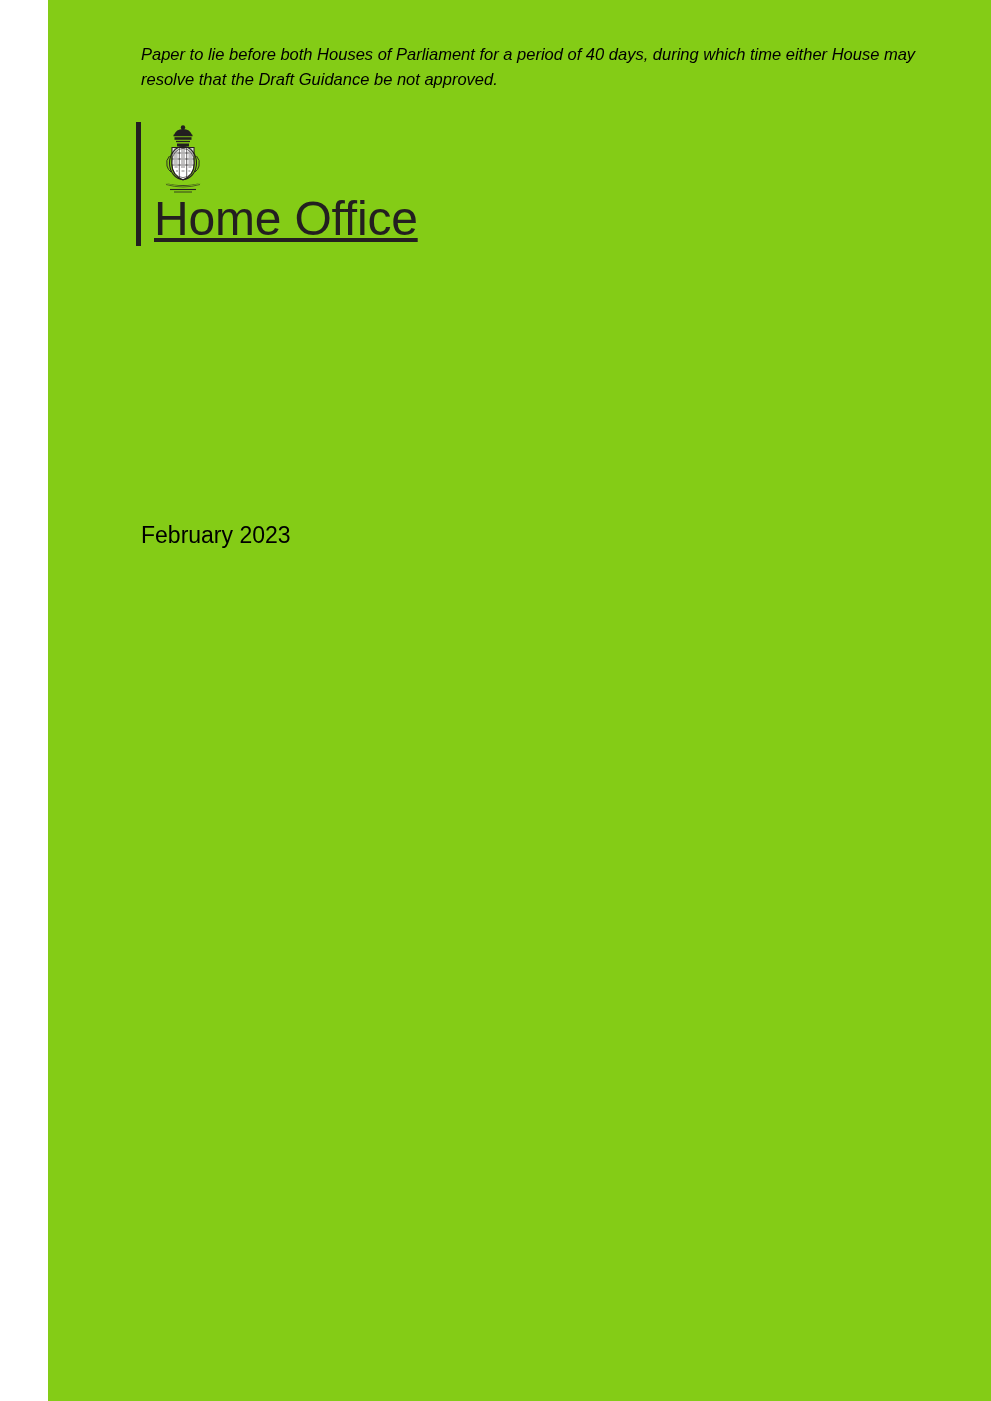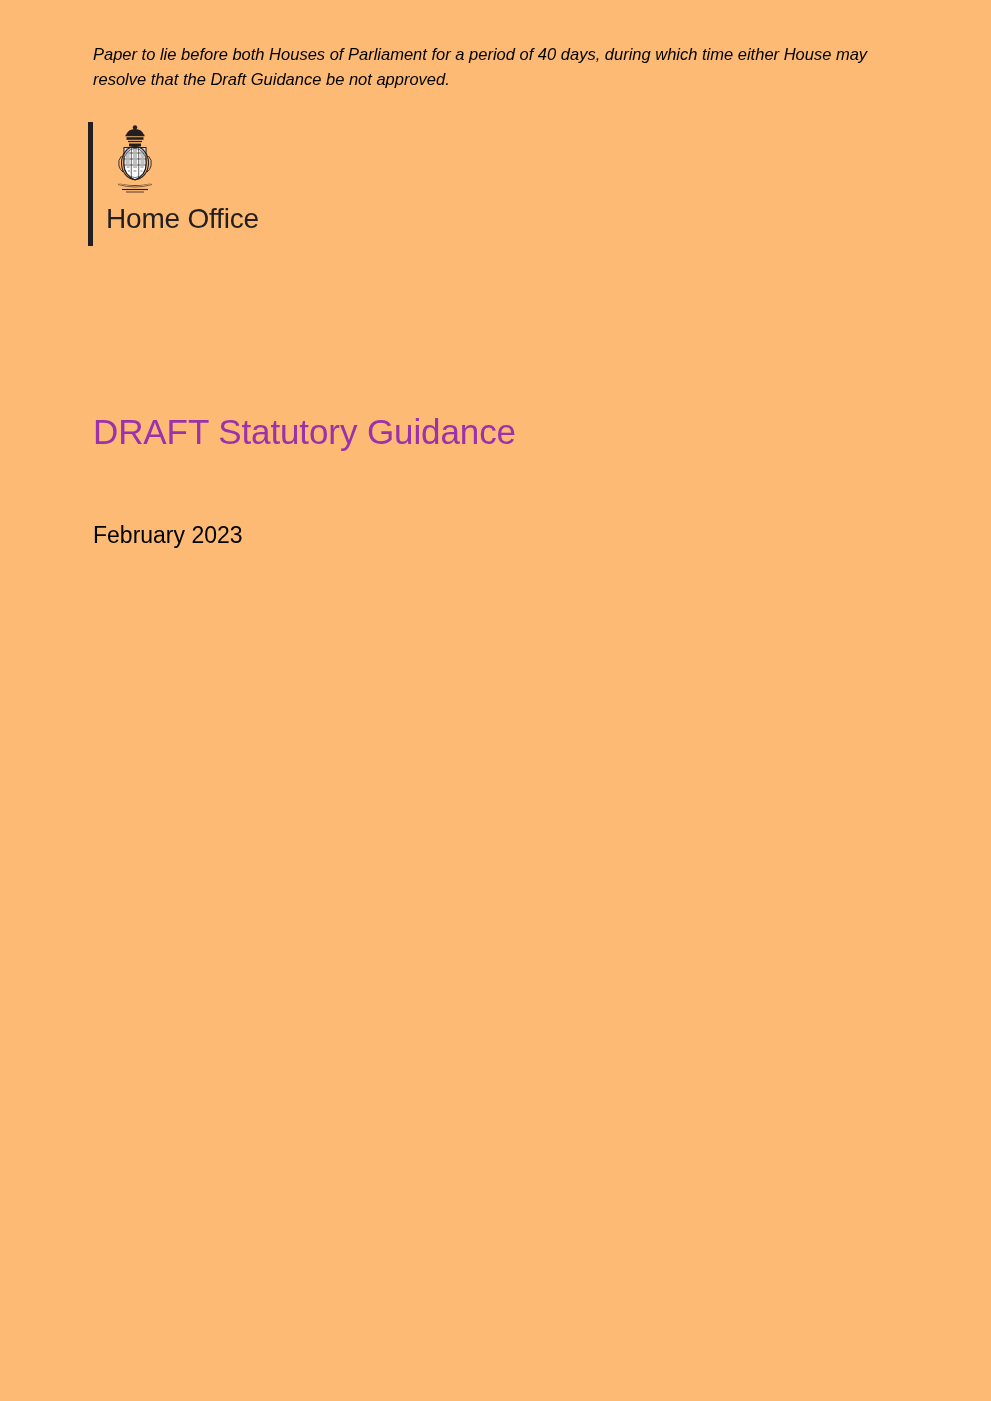--- a/index.html
+++ b/index.html
@@ -11,21 +11,22 @@
     width: 991px;
     height: 1401px;
     position: relative;
     font-family: "Liberation Sans", sans-serif;
     color: #000000;
     overflow: hidden;
   }
   .page {
     position: absolute;
     inset: 0;
-    background: #fdba74;
+    background: #84cc16;
+    margin-left: 48px;
   }
   .parliament-note {
     position: absolute;
     left: 93px;
     top: 42px;
     width: 790px;
     font-style: italic;
     font-size: 16.5px;
     line-height: 1.5;
     color: #000000;
@@ -49,25 +50,26 @@
     flex-direction: column;
     justify-content: flex-start;
   }
   .crest-art {
     width: 54px;
     height: 72px;
     margin-left: 2px;
     margin-bottom: 2px;
   }
   .logo-wordmark {
-    font-size: 28px;
+    font-size: 48px;
     line-height: 46px;
     color: #231f20;
     letter-spacing: -0.2px;
     white-space: nowrap;
+    text-decoration: underline;
   }
   .doc-title {
     position: absolute;
     left: 93px;
     top: 355px;
     width: 820px;
     font-size: 35px;
     font-weight: bold;
     color: #8c219d;
     line-height: 1.15;
@@ -135,17 +137,16 @@
             <path d="M14 67.5 h26" stroke-width="1.1"></path>
             <path d="M18 70 h18" stroke-width="0.8"></path>
           </g>
         </svg>
       </div>
       <div class="logo-wordmark">Home Office</div>
     </div>
   </div>
 
 
-  <div class="doc-subtitle">DRAFT Statutory Guidance</div>
 
   <div class="doc-date">February 2023</div>
 
 </div>
 
 </body></html>

